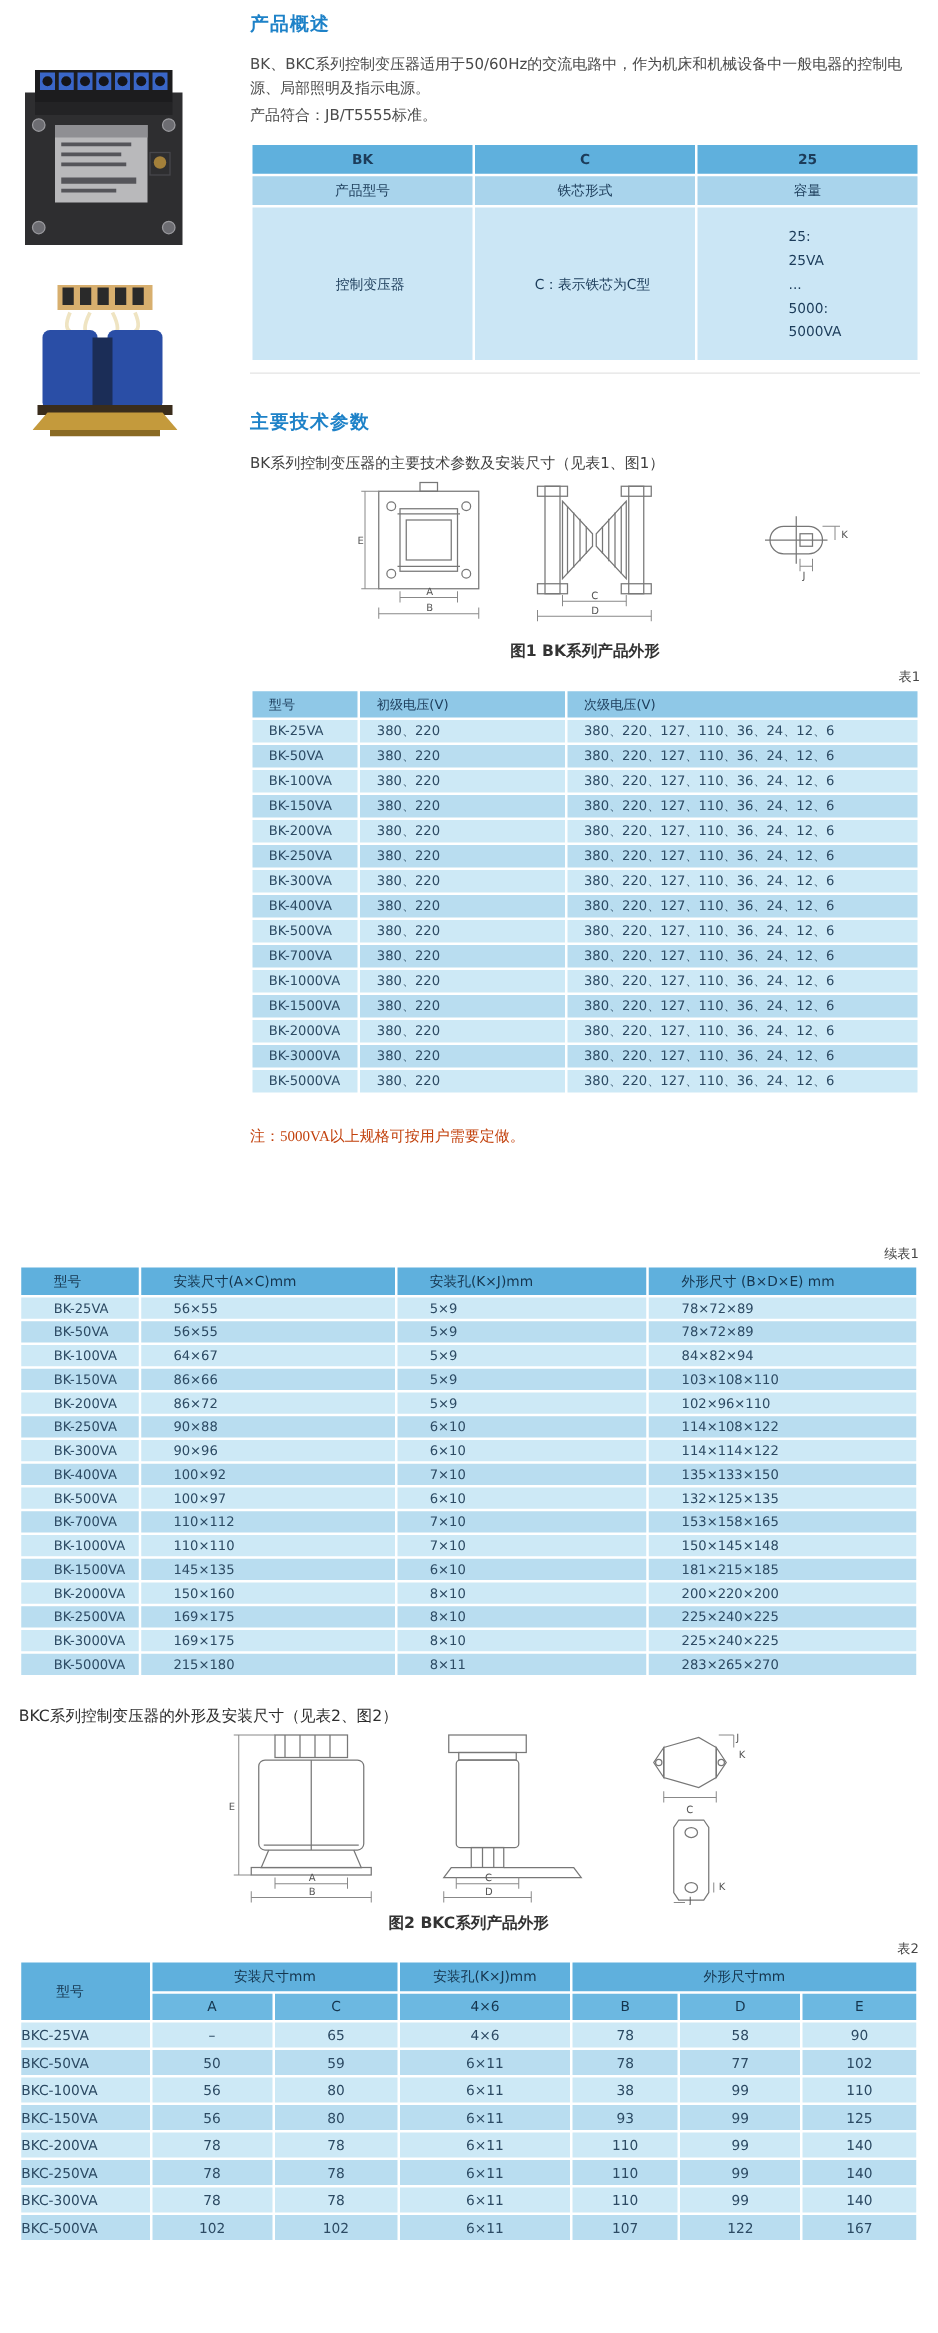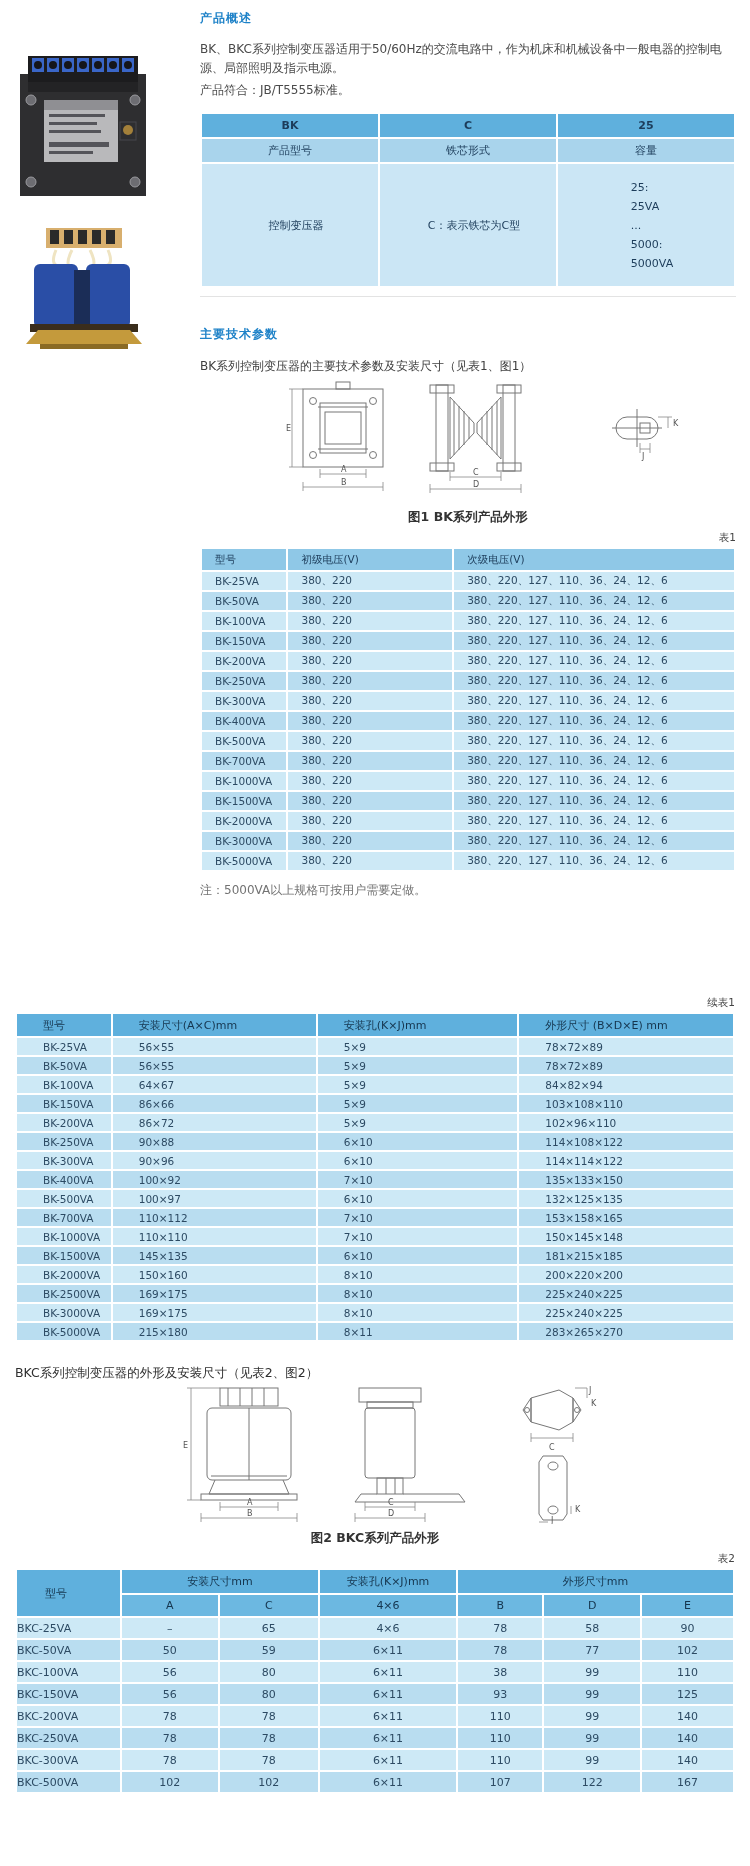--- a/index.html
+++ b/index.html
@@ -9,21 +9,21 @@
     background:#ffffff; overflow:hidden;
     font-family:"DejaVu Sans","Liberation Sans",sans-serif;
     color:#3a3a3a;
   }
   
   .photos { position:absolute; left:0; top:0; width:200px; height:400px; }
   .photo1 { position:absolute; left:16px; top:48px; }
   .photo2 { position:absolute; left:26px; top:226px; }
   
   .right-col { position:absolute; left:200px; top:0; width:536px; }
-  h2.sec { font-size:12px; font-weight:bold; color:#1e82c8; letter-spacing:1px; }
+  h2.sec { font-size:15px; font-weight:bold; color:#1e82c8; letter-spacing:1px; }
   .sec-overview { margin-top:10px; }
   .body-text { margin-top:13px; font-size:12px; line-height:19px; color:#4a4a4a; }
   .standard-line { margin-top:3px; font-size:12px; line-height:19px; color:#4a4a4a; }
   .sec-selection { margin-top:21px; }
   
   table { width:100%; border-collapse:separate; border-spacing:2px; table-layout:fixed; }
   .sel-table { margin-top:12px; }
   .sel-table td { text-align:center; font-size:11px; color:#1c3c5a; vertical-align:middle; }
   .sel-table .r1 td { background:#5fb0dd; height:23px; font-weight:bold; }
   .sel-table .r2 td { background:#a9d4ec; height:23px; }
@@ -34,21 +34,21 @@
   .intro-text { margin-top:15px; font-size:12px; color:#3f3f3f; }
   .fig-wrap { margin-top:4px; text-align:center; }
   .fig-caption { margin-top:2px; text-align:center; font-size:12.5px; font-weight:bold; color:#333; }
   .tbl-label { margin-top:5px; text-align:right; font-size:10.5px; color:#444; }
   
   .t1 { margin-top:2px; }
   .t1 th { background:#8fc8e7; height:21px; font-size:10.5px; font-weight:normal; color:#1c3c5a; text-align:left; padding-left:13px; }
   .t1 td { height:18px; font-size:10.5px; color:#2c4a63; text-align:left; padding-left:13px; background:#cde9f6; }
   .t1 tr:nth-child(even) td { background:#b9ddf0; }
   .t1 col.c1 { width:16%; } .t1 col.c2 { width:31%; } .t1 col.c3 { width:53%; }
-  .note-text { margin-top:10px; font-size:12px; color:#737373; }
+  .note-text { margin-top:25px; font-size:12px; color:#c2410c;font-family:Liberation Serif, serif; }
   
   .bottom-full { position:absolute; left:15px; top:996px; width:720px; }
   .cont-label { text-align:right; font-size:10.5px; color:#444; }
   .t-cont { margin-top:2px; }
   .t-cont th { background:#5fb0dd; height:22px; font-size:11px; font-weight:normal; color:#15354e; text-align:left; padding-left:26px; }
   .t-cont td { height:17px; font-size:10.5px; color:#2c4a63; text-align:left; padding-left:26px; background:#cde9f6; }
   .t-cont tr:nth-child(even) td { background:#b9ddf0; }
   .t-cont col.c1 { width:13.2%; } .t-cont col.c2 { width:28.6%; }
   .t-cont col.c3 { width:28.1%; } .t-cont col.c4 { width:30.1%; }
   .bkc-intro { margin-top:23px; font-size:12.5px; color:#2e2e2e; }

